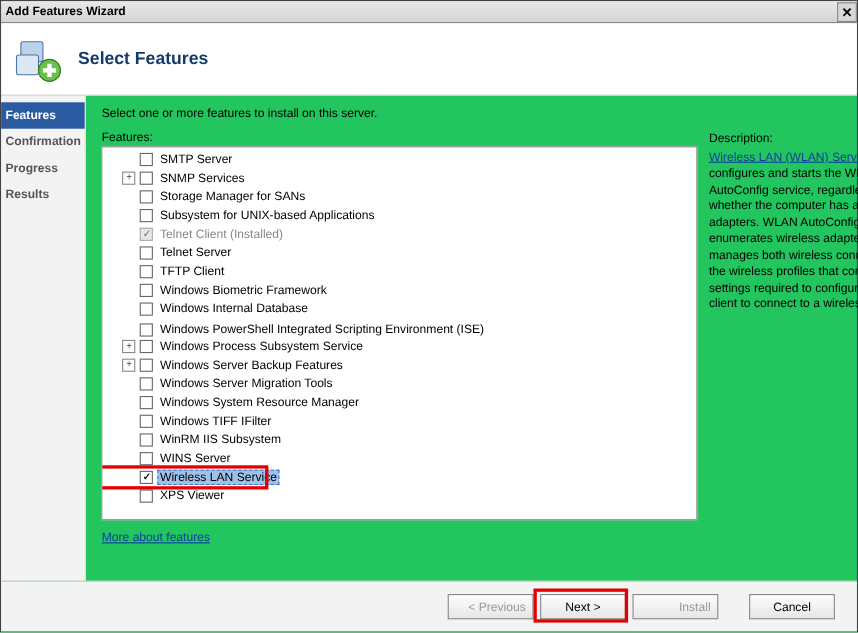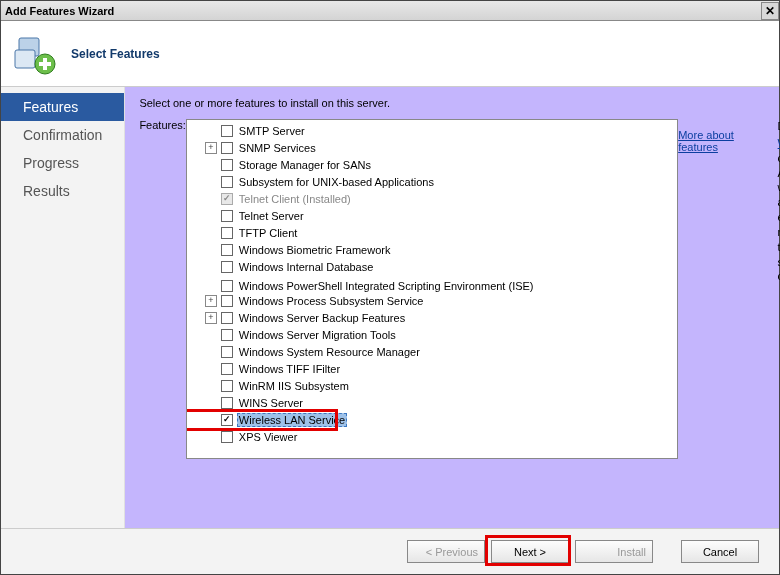--- a/index.html
+++ b/index.html
@@ -9,21 +9,21 @@
     font-size: 11px;
     background: #fff;
     width: 780px;
     height: 575px;
     overflow: hidden;
   }
   .window {
     width: 780px;
     height: 575px;
     border: 1px solid #444;
-    background: #c4b5fd;
+    background: #22c55e;
     display: flex;
     flex-direction: column;
   }
   .titlebar {
     background: linear-gradient(#e8e8e8, #d4d4d4);
     border-bottom: 1px solid #888;
     height: 20px;
     display: flex;
     align-items: center;
     padding: 0 0 0 4px;
@@ -52,39 +52,40 @@
     align-items: center;
     padding-left: 12px;
     gap: 14px;
   }
   .wiz-icon {
     width: 44px; height: 44px;
     position: relative;
   }
   .wiz-icon svg { width: 44px; height: 44px; }
   .page-title {
-    font-size: 12px;
+    font-size: 16px;
     color: #123a6b;
     font-weight: bold;
   }
   .body-row {
     flex: 1;
     display: flex;
     min-height: 0;
   }
   .sidebar {
     width: 200px;
     background: #f3f3f3;
     border-right: 1px solid #e0e0e0;
     padding-top: 6px;
   }
   .step {
-    padding: 6px 22px;
+    padding: 6px 4px;
     color: #555;
-    font-size: 14px;
+    font-size: 11px;
+    font-weight: bold;
   }
   .step.active {
     background: #2a5aa0;
     color: #fff;
   }
   .main {
     flex: 1;
     padding: 10px 14px 8px 14px;
     display: flex;
     flex-direction: column;
@@ -97,21 +98,21 @@
   }
   .columns {
     display: flex;
     gap: 10px;
     flex: 1;
     min-height: 0;
   }
   .feat-col {
     flex: 1;
     display: flex;
-    flex-direction: row;
+    flex-direction: column;
     min-height: 0;
   }
   .col-label {
     font-size: 11px;
     margin-bottom: 2px;
   }
   .tree-box {
     border: 1px solid #888;
     background: #fff;
     height: 340px;

